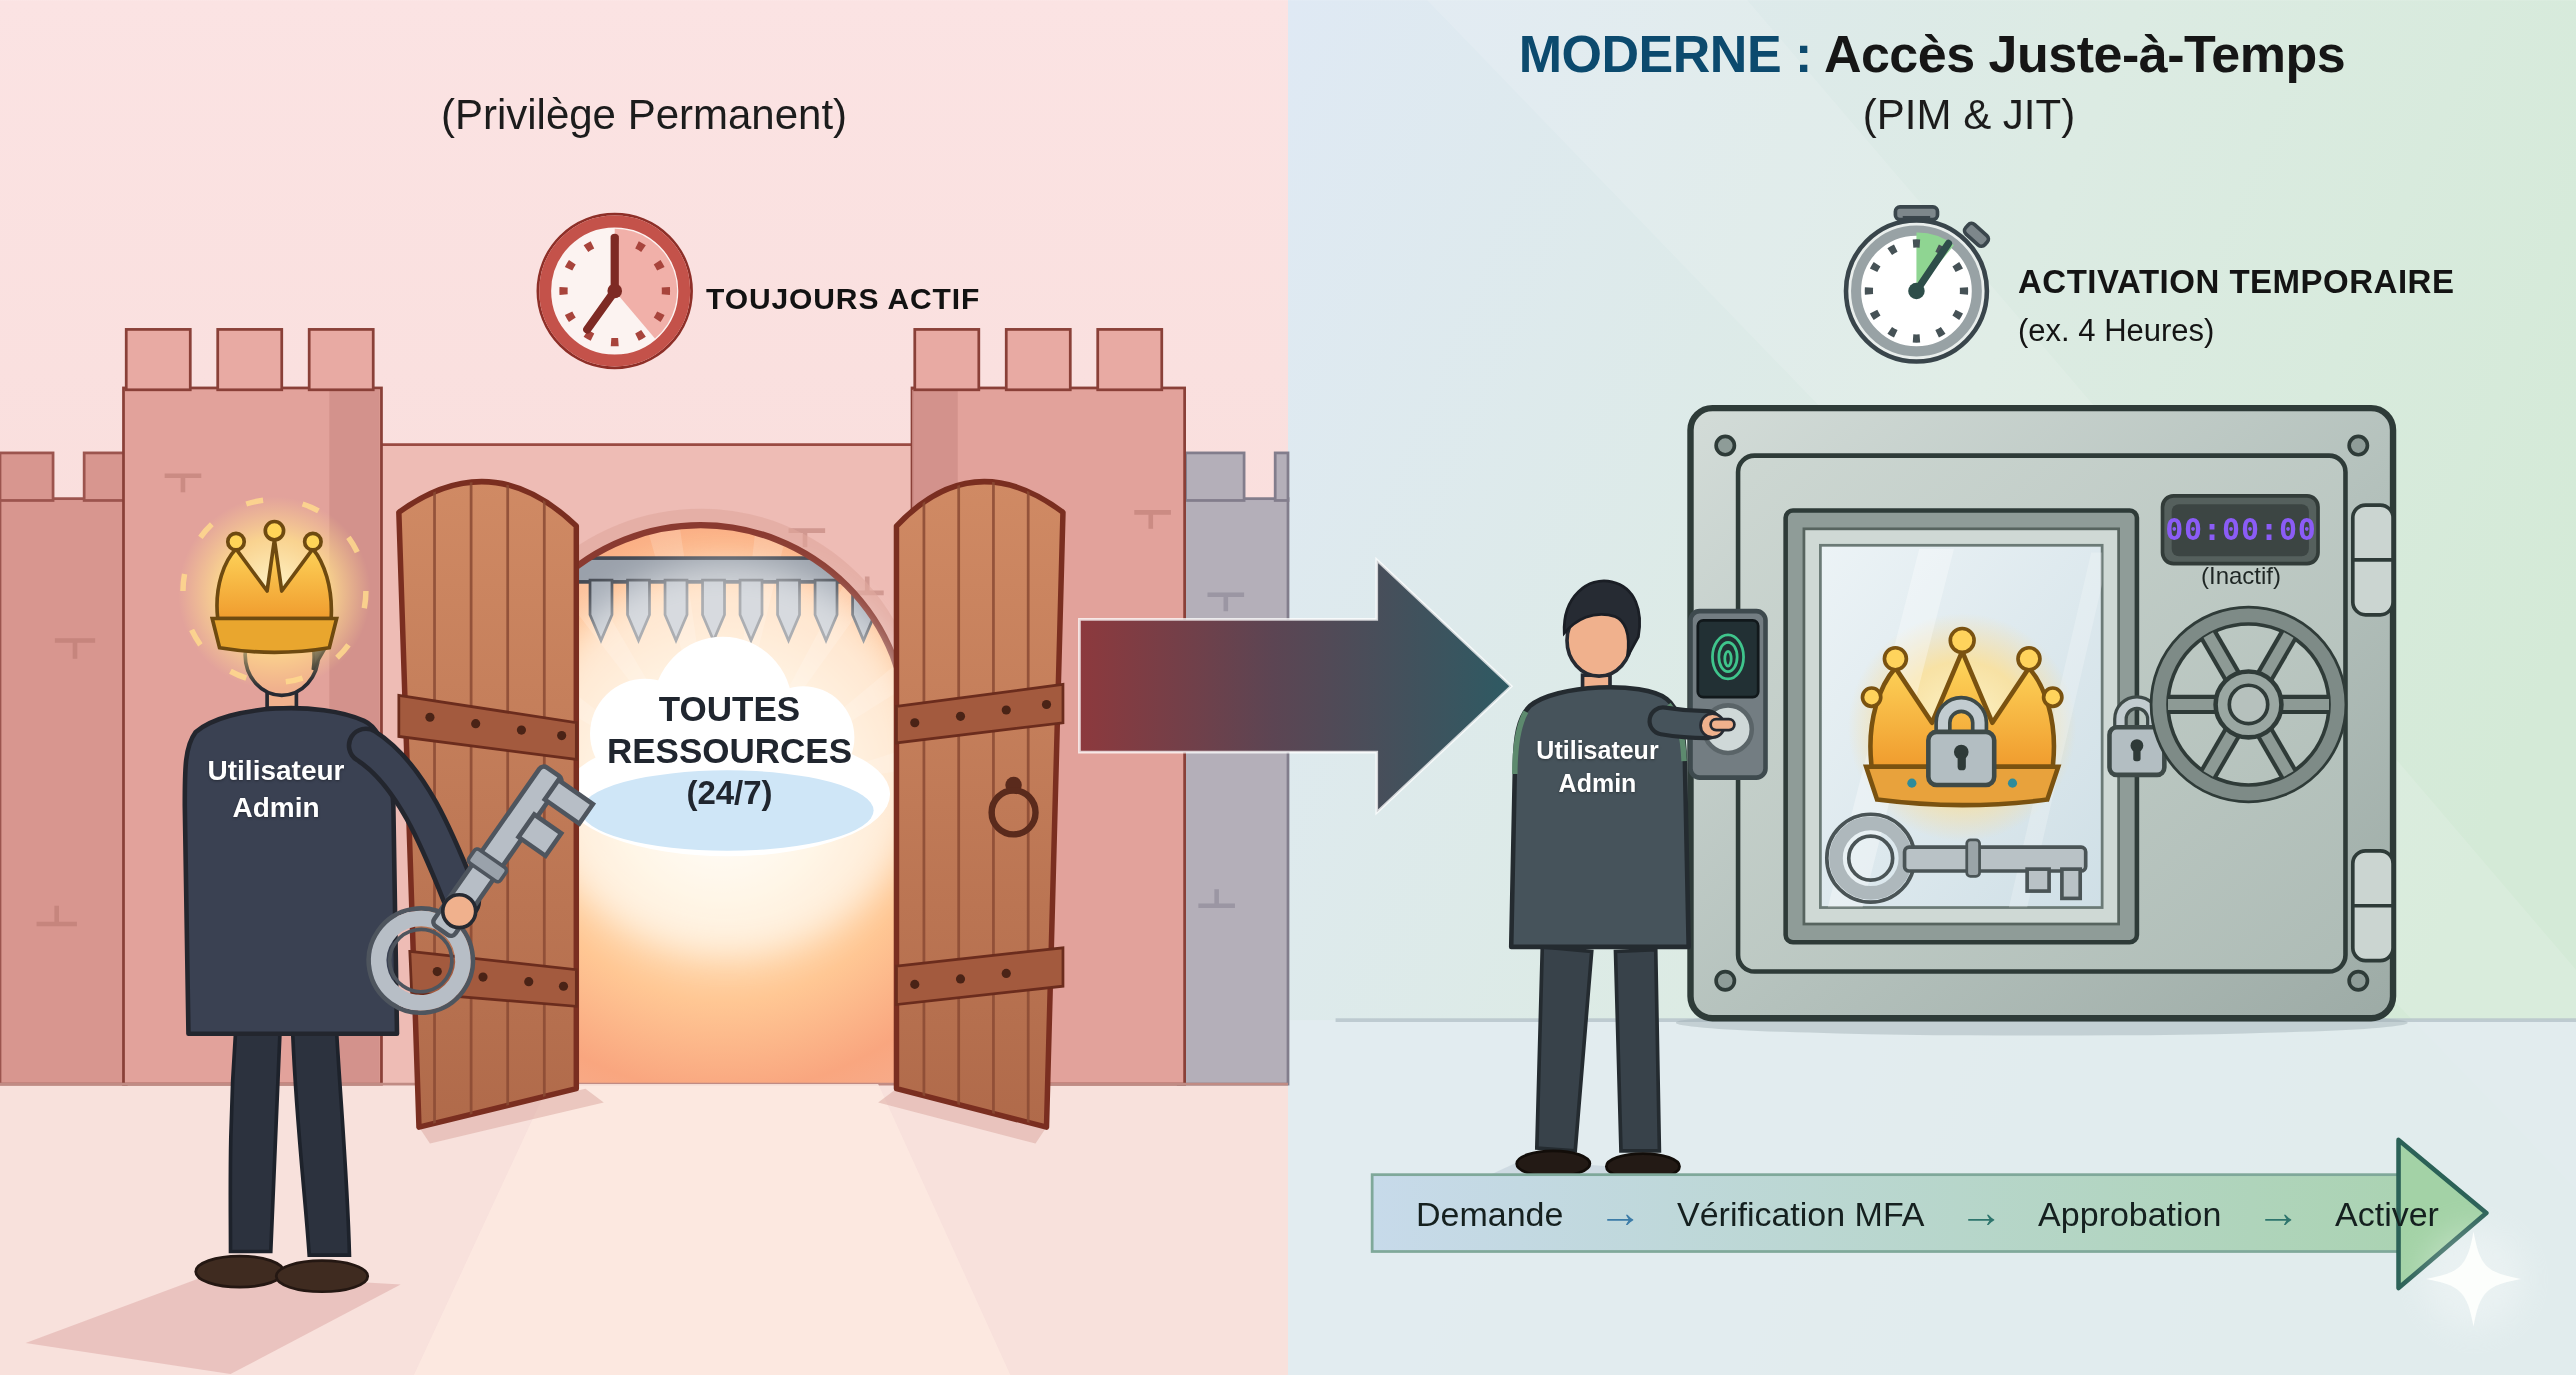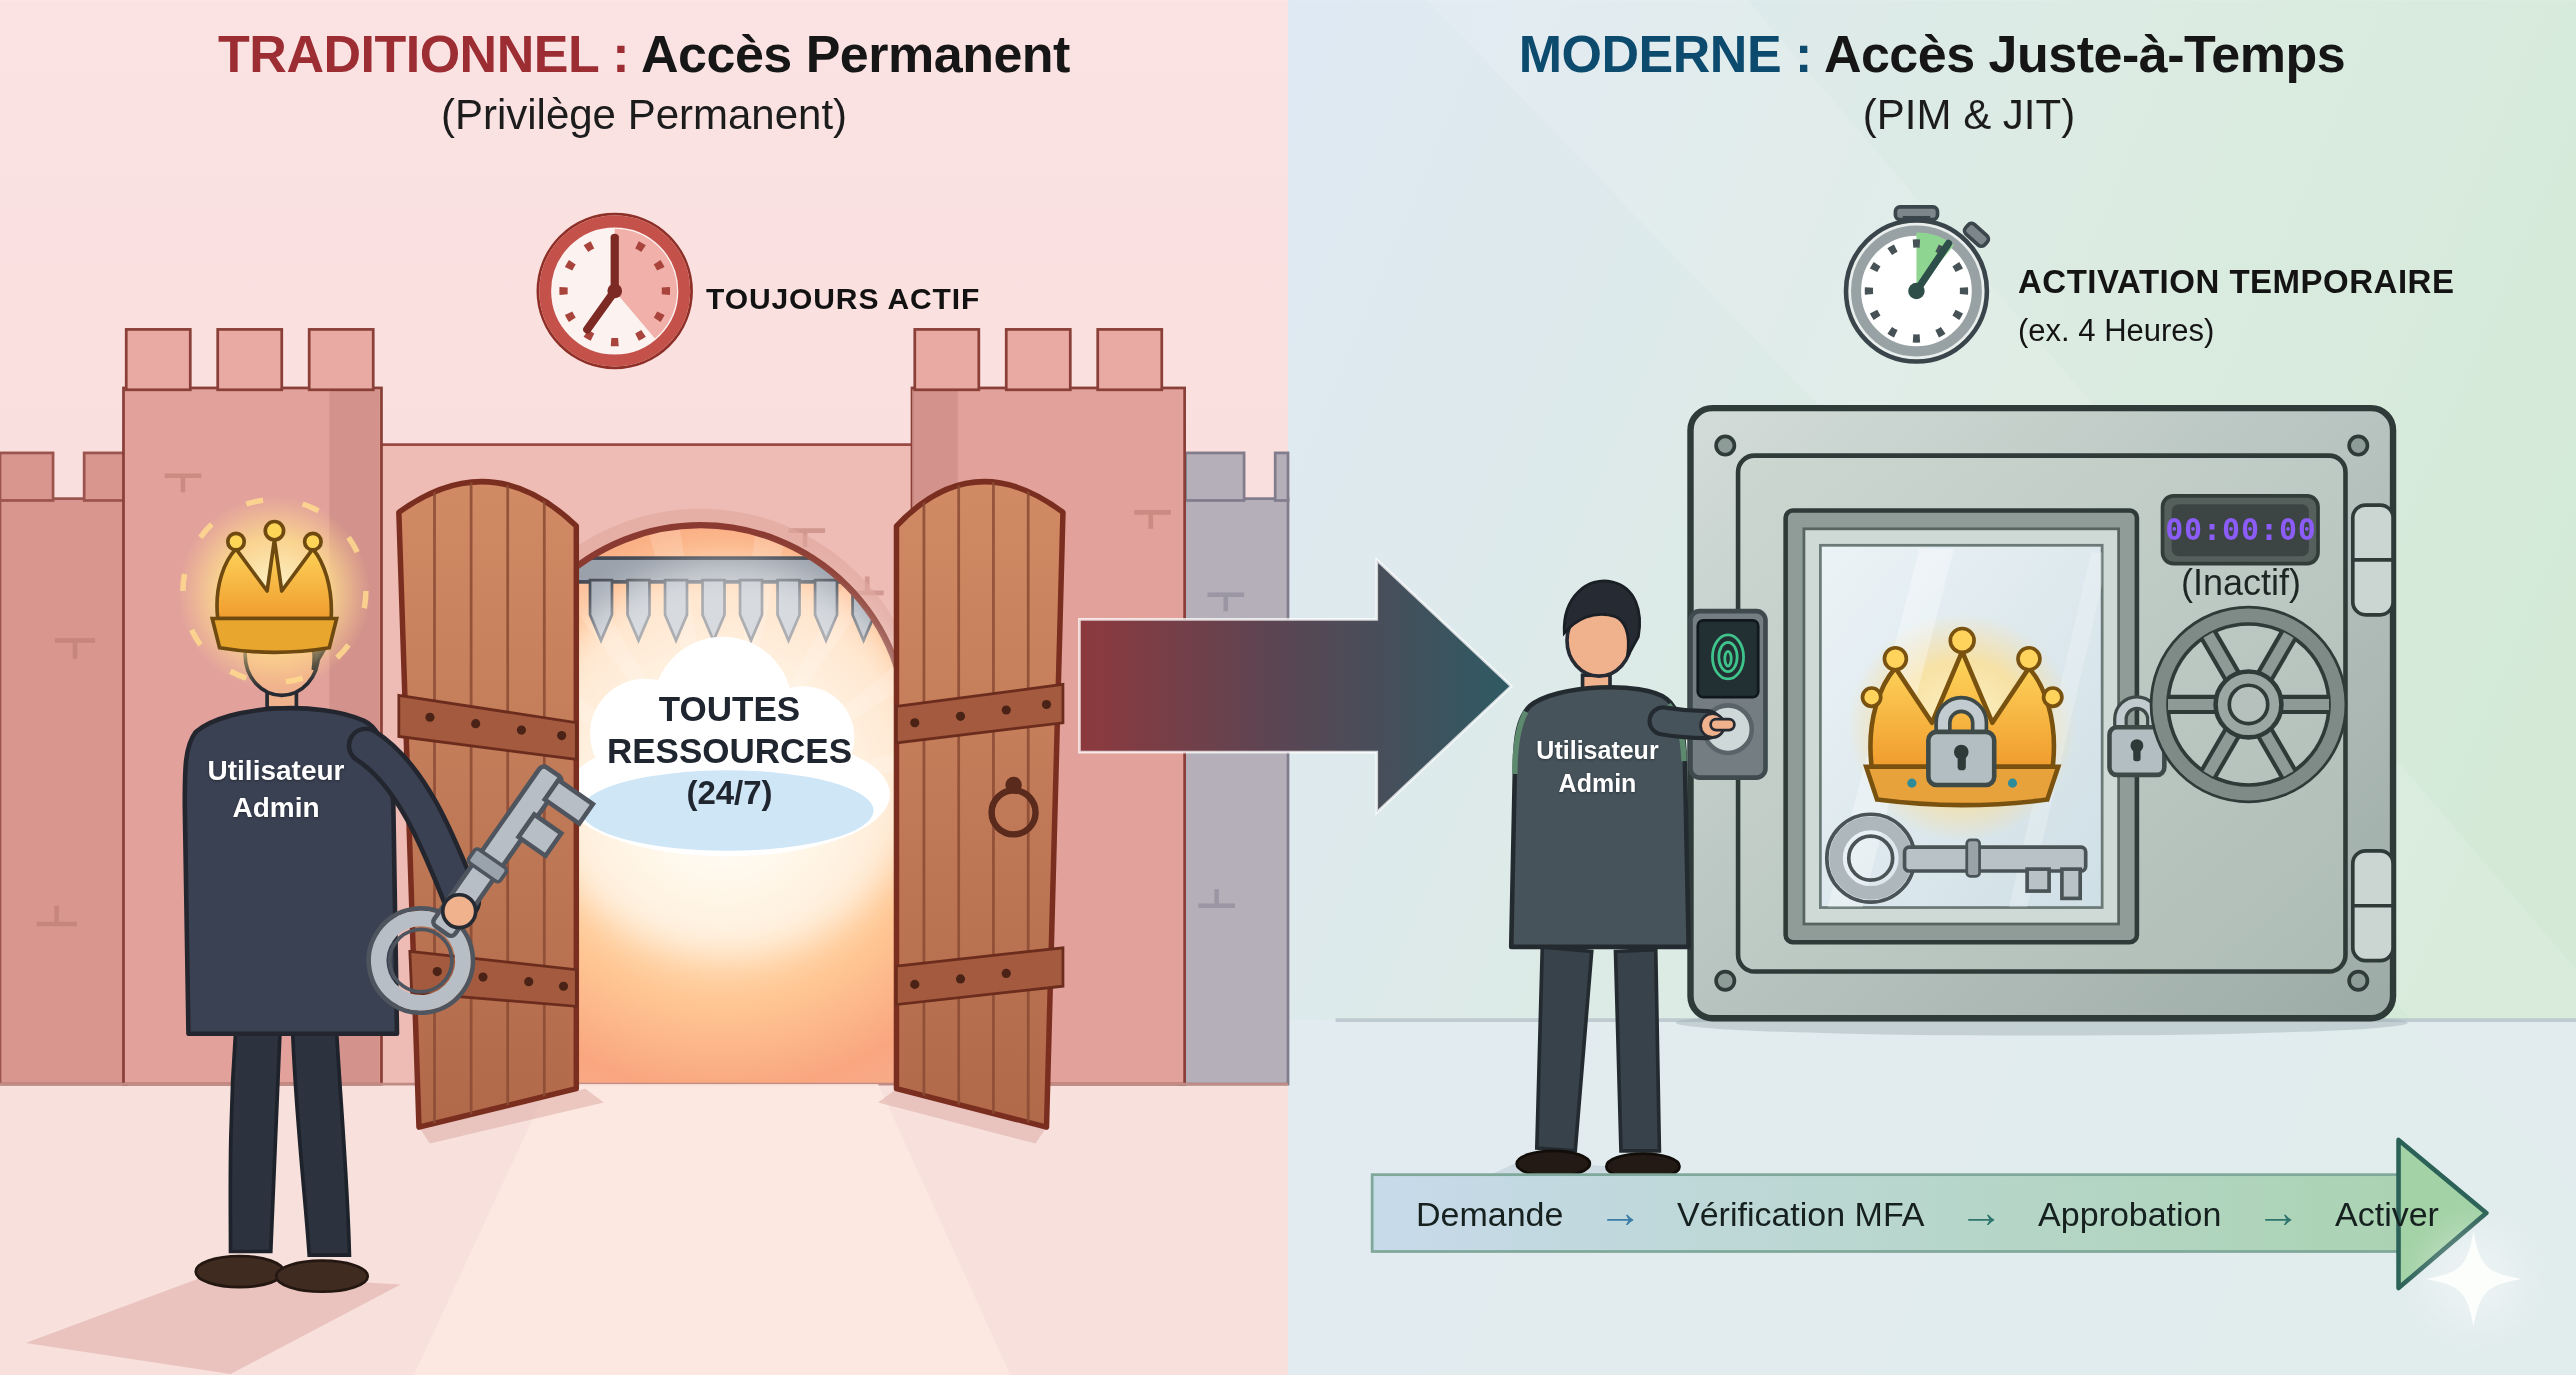--- a/index.html
+++ b/index.html
@@ -18,21 +18,21 @@
   .toujours{font-size:30px;font-weight:bold;color:#121212;letter-spacing:0.9px;}
   .cloud-text{font-size:35px;font-weight:bold;color:#20262f;line-height:42px;}
   .cloud-text .l3{font-size:33px;}
   .user-label{font-weight:bold;color:#ffffff;text-shadow:0 0.9px 2.7px rgba(0,0,0,.35);}
   .user-label.left{font-size:28px;line-height:37px;}
   .user-label.right{font-size:25px;line-height:33px;}
   .zt-text{font-size:38px;font-weight:bold;color:#ffffff;line-height:48px;
            text-shadow:0 1.8px 4.6px rgba(0,0,0,.35);letter-spacing:0.5px;}
   .timer{font-family:"DejaVu Sans Mono",monospace;font-size:30px;font-weight:bold;
          color:#8b5cf6;letter-spacing:0.9px;}
-  .inactif{font-size:36px;color:#1e2624;}
+  .inactif{font-size:24px;color:#1e2624;}
   .flow-row{display:flex;align-items:center;justify-content:space-between;
             font-size:34px;color:#15201f;}
   .flow-row .arrow{font-size:44px;line-height:27.4px;font-weight:bold;margin-top:-5.5px;}
   .a1{color:#3c7ca8;} .a2{color:#2e756d;} .a3{color:#2e756d;}
 </style>
 </head>
 <body>
 
 <div class="stage">
 
@@ -419,23 +419,20 @@
   <g>
     <rect x="1500" y="1284" width="1122" height="84" fill="url(#flowGrad)" stroke="#7fa89a" stroke-width="3"></rect>
     <polygon points="2622,1246 2718,1326 2622,1408" fill="#a3d2a6" stroke="#2b6157" stroke-width="5" stroke-linejoin="round"></polygon>
     <g>
       <circle cx="2704" cy="1398" r="55" fill="#ffffff" opacity=".3" filter="url(#blur18)"></circle>
       <path d="M2704,1346 C2711,1384 2718,1391 2756,1398 C2718,1405 2711,1412 2704,1450 C2697,1412 2690,1405 2652,1398 C2690,1391 2697,1384 2704,1346 Z" fill="#fcfefc" opacity=".97"></path>
     </g>
   </g>
 </svg>
 
-<div class="ov title title-left center" style="left:0;top:24px;width:1288px;">
-  <span class="hl">TRADITIONNEL</span><span class="sep"> : </span><span>Accès Permanent</span>
-</div>
 <div class="ov subtitle center" style="left:0;top:91px;width:1288px;">(Privilège Permanent)</div>
 
 <div class="ov toujours" style="left:706px;top:282px;">TOUJOURS ACTIF</div>
 
 <div class="ov cloud-text center" style="left:565px;top:688px;width:329px;">
   <div>TOUTES</div>
   <div>RESSOURCES</div>
   <div class="l3">(24/7)</div>
 </div>
 

